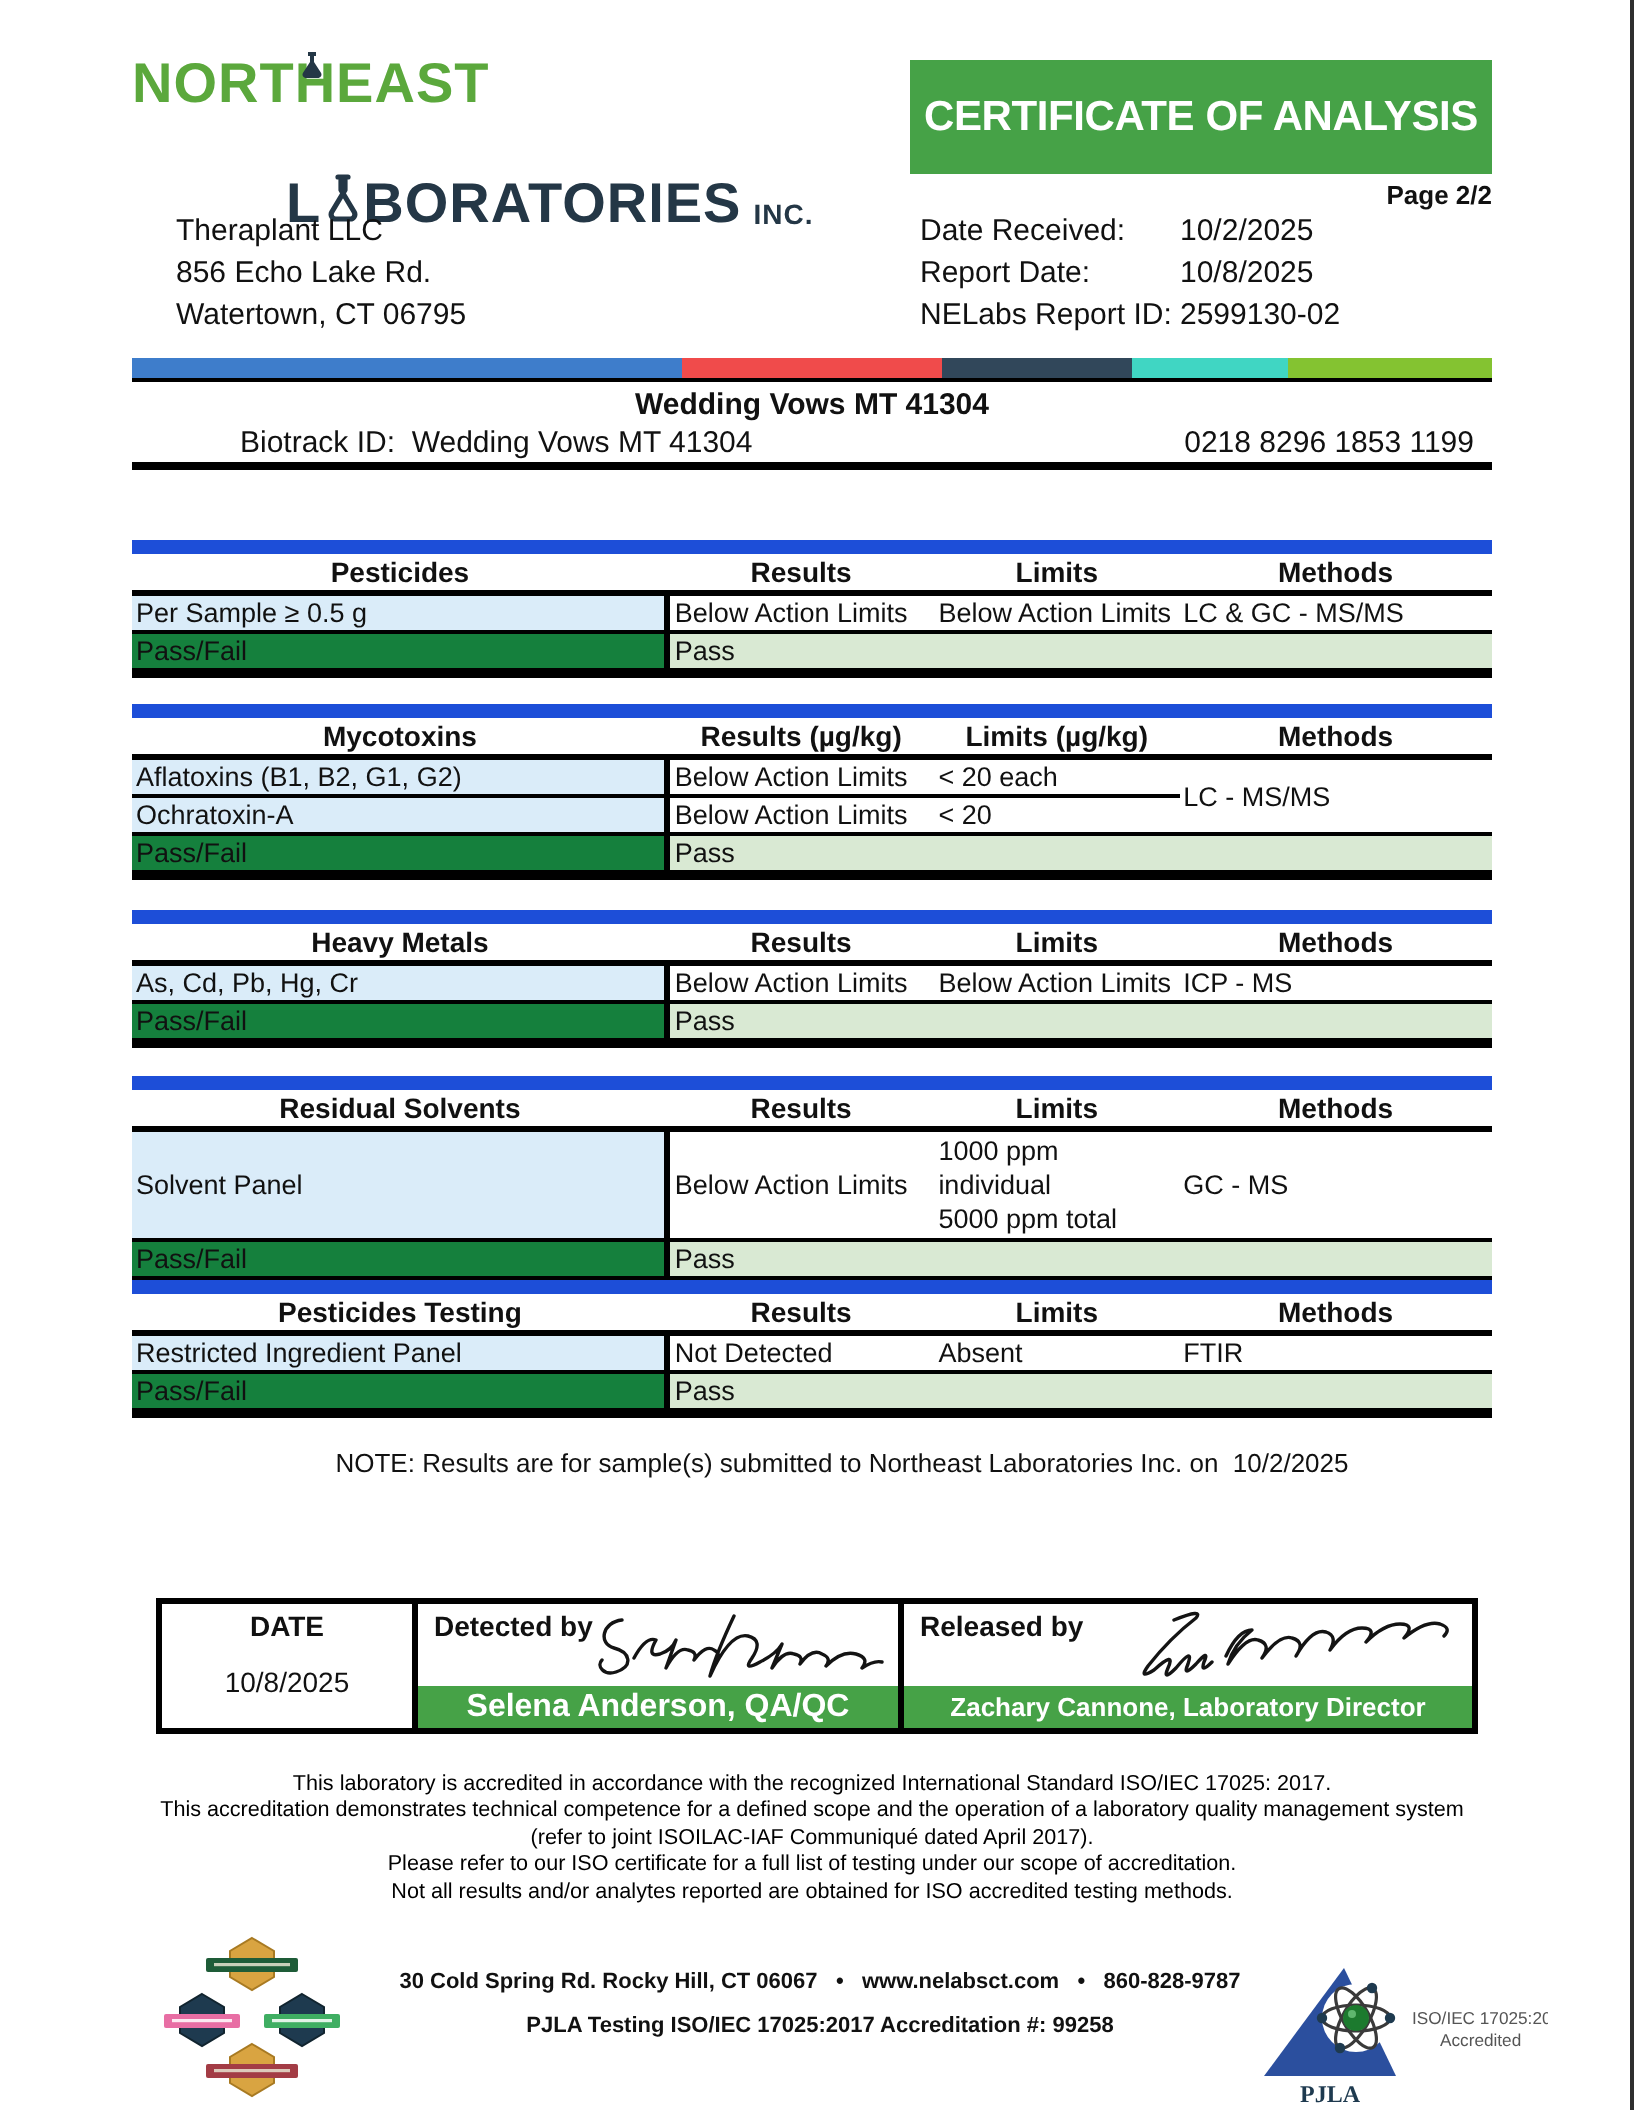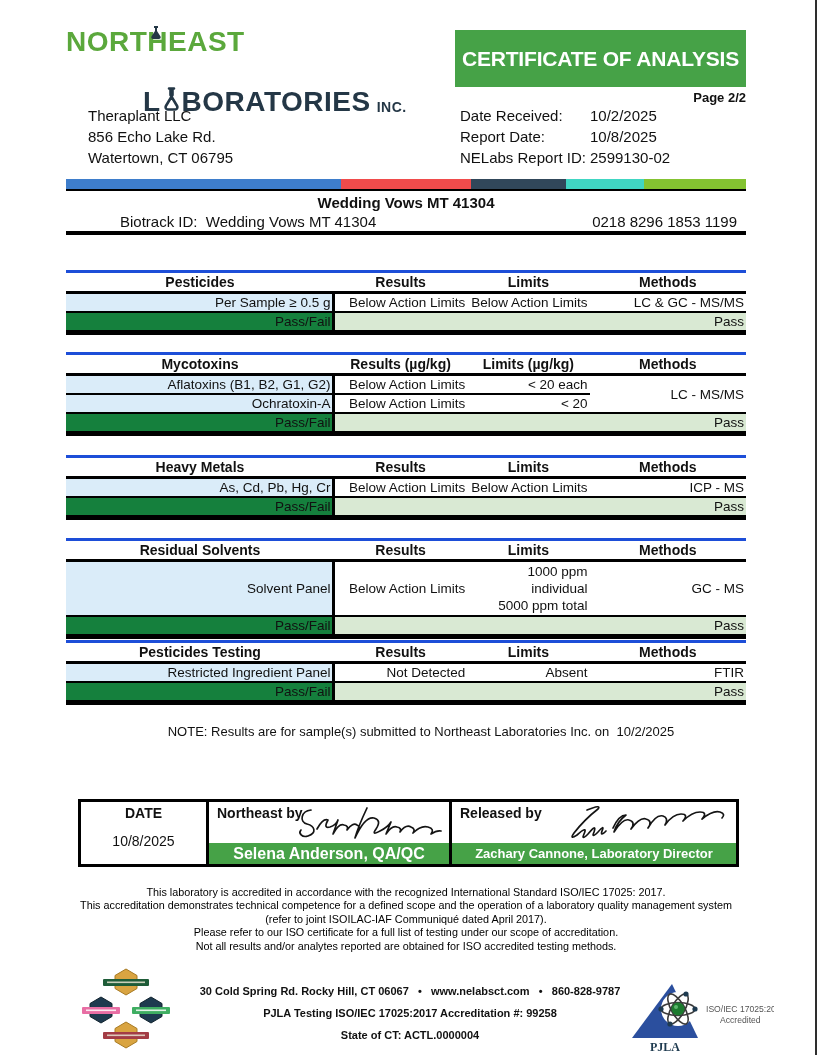--- a/index.html
+++ b/index.html
@@ -39,28 +39,28 @@
   .seg5 { width:15%;  background:#84C331; }
   .bar-rule { position:absolute; left:66px; top:189px; width:680px; height:2px; background:#000; }
   .sample-name { position:absolute; left:66px; top:194px; width:680px; text-align:center;
     font-size:15px; font-weight:bold; }
   .biotrack-left { position:absolute; left:120px; top:213px; font-size:15px; white-space:pre; }
   .biotrack-num { position:absolute; left:446px; top:213px; width:291px; text-align:right; font-size:15px; }
   .thick-rule { position:absolute; left:66px; top:231px; width:680px; height:4px; background:#000; }
 
   
   table.coa { position:absolute; left:66px; width:680px; border-collapse:collapse; table-layout:fixed;
-    border-top:3px solid #1d4ed8; border-bottom:5px solid #000; font-size:13.5px; }
+    border-top:7px solid #1d4ed8; border-bottom:5px solid #000; font-size:13.5px; }
   table.coa col.c1 { width:39.4%; }
   table.coa col.c2 { width:19.6%; }
   table.coa col.c3 { width:18%; }
   table.coa col.c4 { width:23%; }
   table.coa th { font-size:14px; font-weight:bold; text-align:center; height:21px;
     border-bottom:3px solid #000; padding:1px 2px; }
-  table.coa td { text-align:right; height:19px; padding:1px 2px; }
+  table.coa td { text-align:left; height:19px; padding:1px 2px; }
   table.coa tr.data td { border-bottom:2px solid #000; }
   table.coa td.analyte { background:#daecf9; border-right:3px solid #000; }
   table.coa td.pf { background:#15803d; border-right:3px solid #000; }
   table.coa td.passcell { background:#d9e9d3; }
   table.coa tr.pass td { height:18px; }
   #t0 { top:270px; } #t1 { top:352px; } #t2 { top:455px; } #t3 { top:538px; } #t4 { top:640px; }
   #t3 tr.data td { height:37px; }
   .lim2 { line-height:17px; }
 
   .note { position:absolute; left:81px; top:724px; width:680px; text-align:center;
@@ -300,21 +300,21 @@
     </table>
 
   <div class="note">NOTE: Results are for sample(s) submitted to Northeast Laboratories Inc. on  10/2/2025</div>
 
   <div class="signoff">
     <div class="sig-date">
       <div class="sig-date-label">DATE</div>
       <div class="sig-date-value">10/8/2025</div>
     </div>
     <div class="sig-mid">
-      <div class="sig-caption">Northeast by</div>
+      <div class="sig-caption">Detected by</div>
       <span class="sig-svg">
         <svg width="150" height="44" viewBox="0 0 150 44">
           <path d="M16 8 C6 9 4 20 12 22 C20 24 22 31 13 34 C7 36 3 31 6 28 M22 27 Q28 16 33 18 Q28 27 35 25 Q41 23 43 18 L38 32 Q44 21 49 23 Q54 24 52 28 Q58 20 62 23 Q66 25 63 29 M72 6 Q63 25 60 36 Q70 14 79 16 Q87 18 81 27 Q76 34 85 29 Q93 25 96 20 L91 32 Q97 23 102 25 Q107 26 105 30 Q111 22 116 25 Q121 27 118 31 Q126 23 133 25 Q140 27 136 32 Q142 28 146 29" fill="none" stroke="#141414" stroke-width="1.7" stroke-linecap="round" stroke-linejoin="round"></path>
         </svg>
       </span>
     </div>
     <div class="sig-mid-bar">Selena Anderson, QA/QC</div>
     <div class="sig-right">
       <div class="sig-caption">Released by</div>
       <span class="sig-svg">
@@ -351,21 +351,20 @@
 
       <polygon points="46,56 57,62.5 57,75.5 46,82 35,75.5 35,62.5" fill="#d9a441" stroke="#a87a22" stroke-width="1"></polygon>
       <rect x="23" y="66" width="46" height="7" rx="1" fill="#a33c45"></rect>
       <rect x="27" y="68.5" width="38" height="1.6" fill="#e8e3d0" opacity="0.85"></rect>
     </svg>
   </span>
 
   <div class="footer-text">
     <div class="footer-line1">30 Cold Spring Rd. Rocky Hill, CT 06067   •   www.nelabsct.com   •   860-828-9787</div>
     <div>PJLA Testing ISO/IEC 17025:2017 Accreditation #: 99258</div>
-    <div>State of CT: ACTL.0000004</div>
   </div>
 
   <span class="pjla">
     <svg width="148" height="80" viewBox="0 0 148 80">
       <polygon points="6,62 46,8 72,62" fill="#2b4f9e"></polygon>
       <circle cx="52" cy="33" r="17" fill="#ffffff"></circle>
       <g stroke="#3a3a3a" stroke-width="1.6" fill="none">
         <ellipse cx="52" cy="33" rx="17" ry="6.5"></ellipse>
         <ellipse cx="52" cy="33" rx="17" ry="6.5" transform="rotate(60 52 33)"></ellipse>
         <ellipse cx="52" cy="33" rx="17" ry="6.5" transform="rotate(-60 52 33)"></ellipse>

